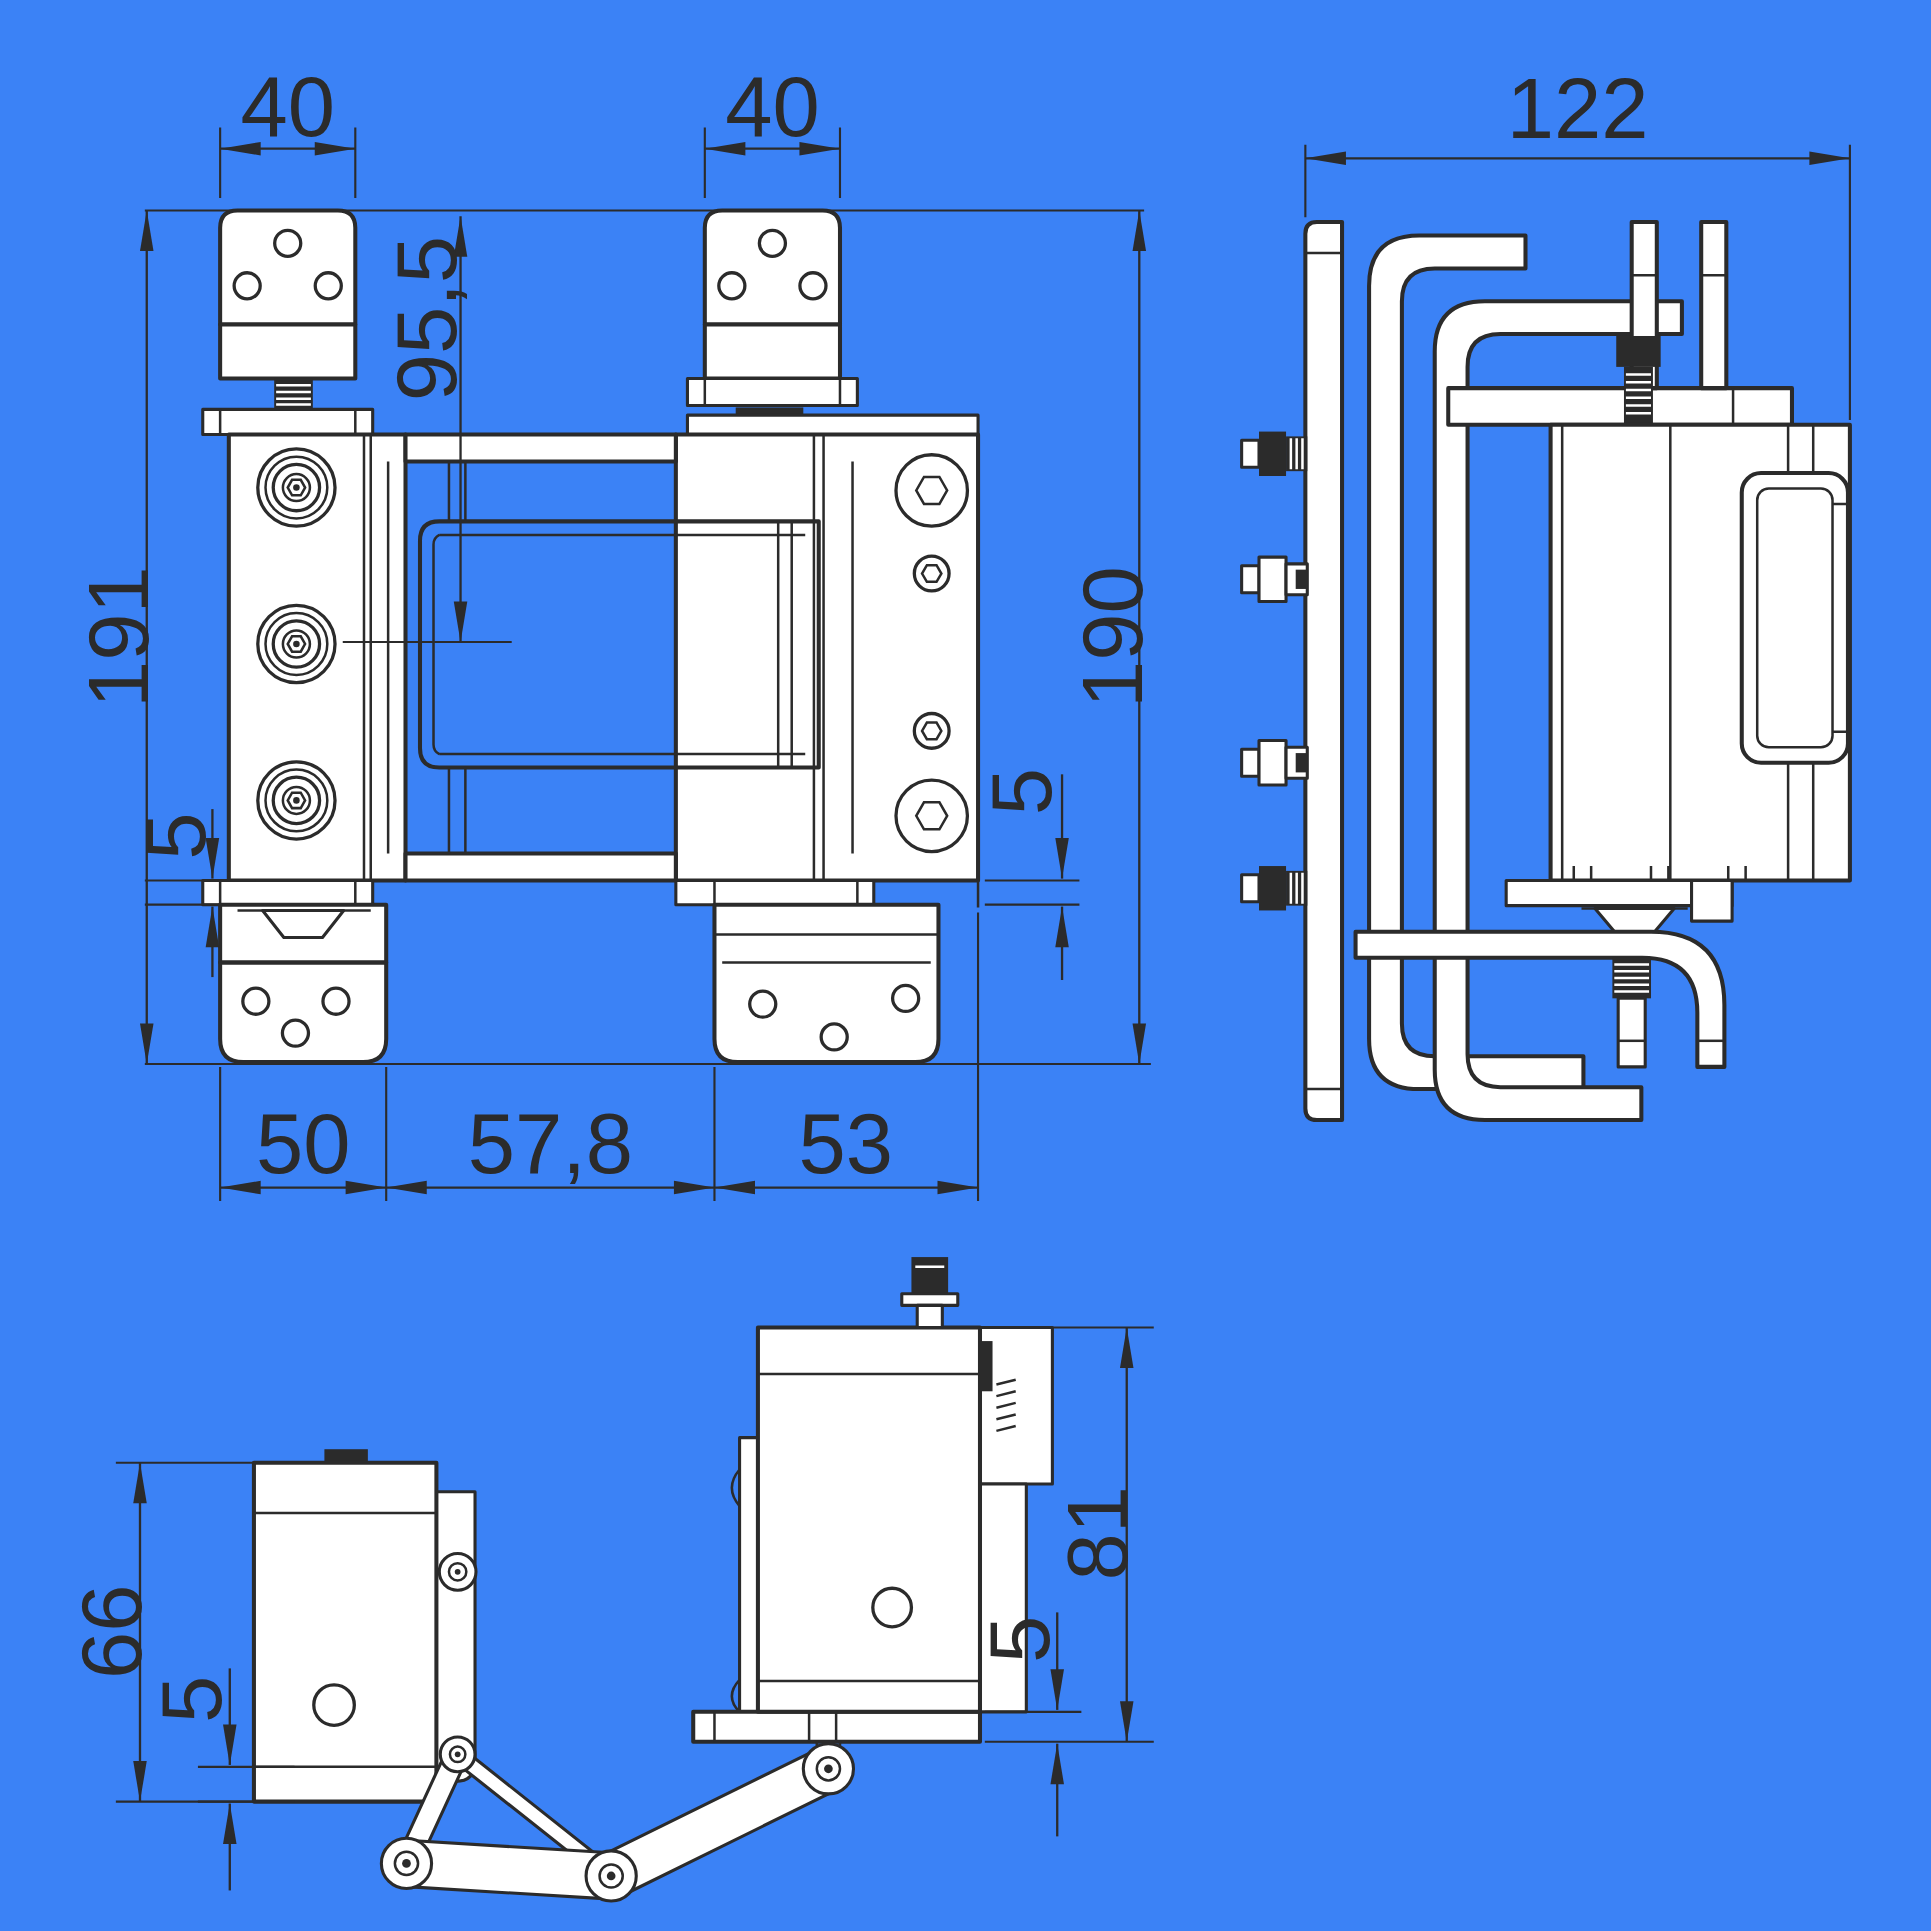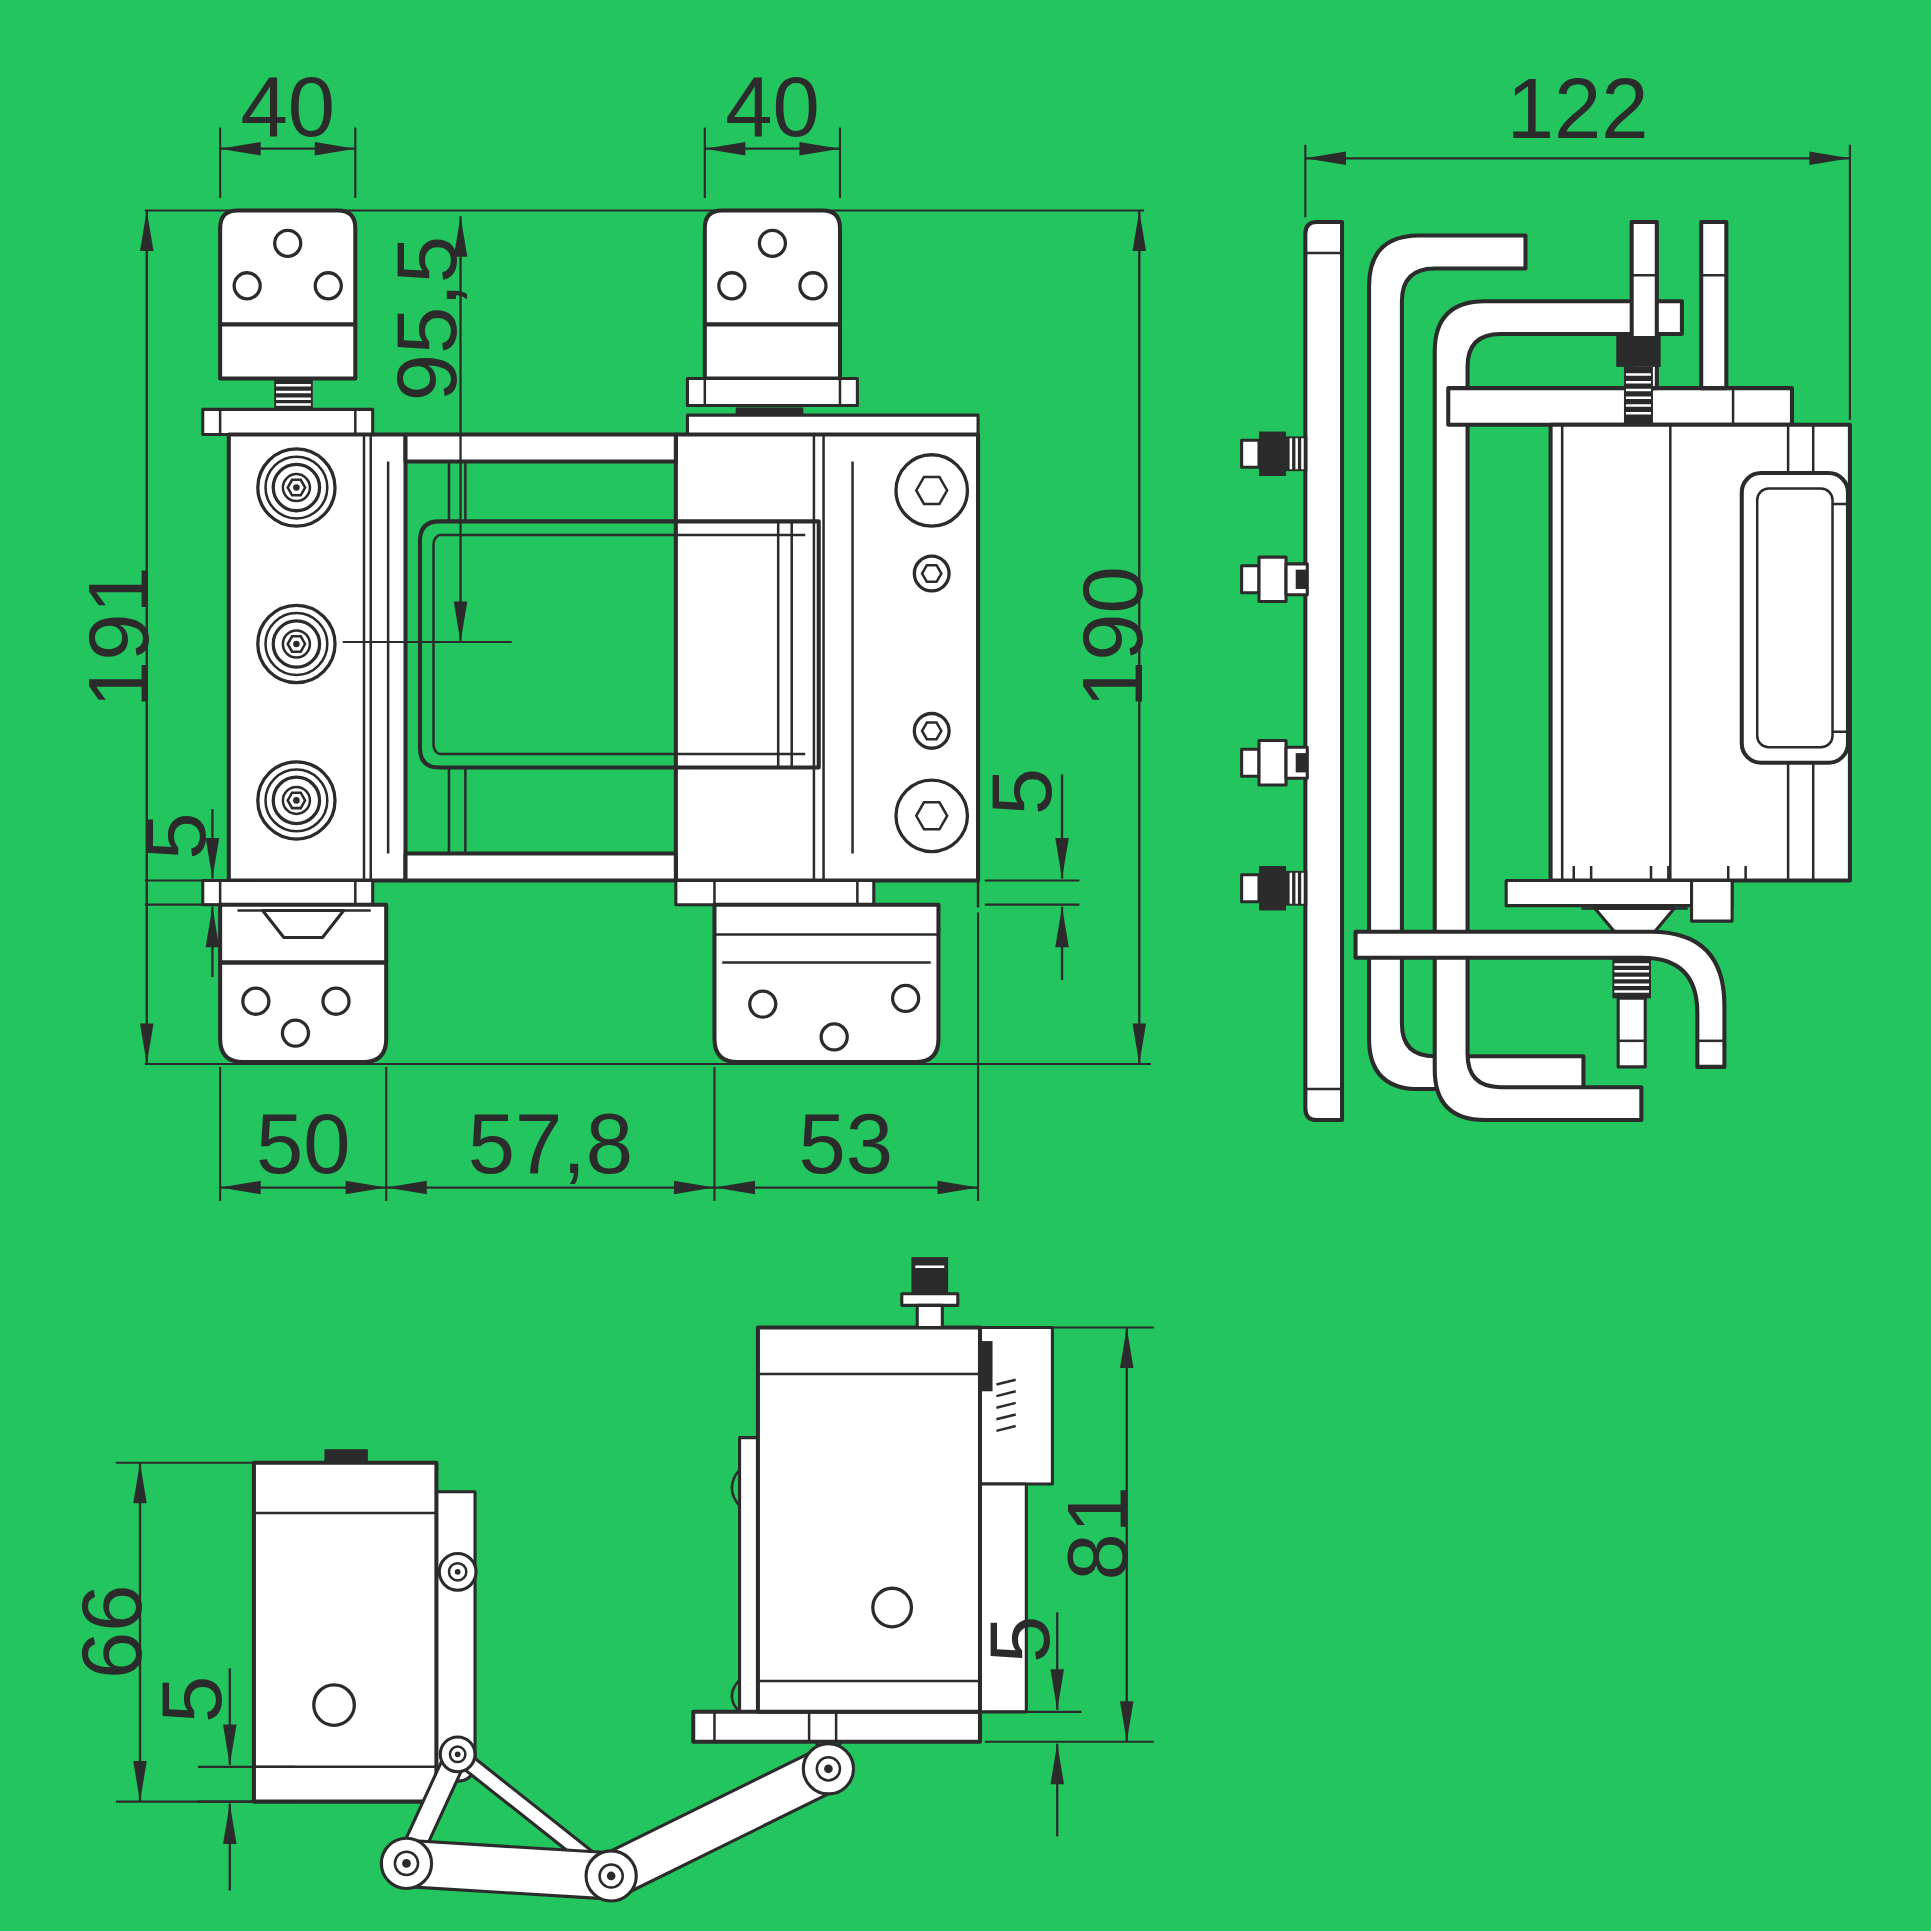--- a/index.html
+++ b/index.html
@@ -1,16 +1,16 @@
 <!DOCTYPE html>
 <html><head>
 <meta charset="utf-8">
 <style>
   html,body{margin:0;padding:0;background:#ffffff;width:100%;height:100%;}
-  .canvas-wrap{width:1931px;height:1931px;background:#22c55e;position:relative;}
+  .canvas-wrap{width:1931px;height:1931px;background:#3b82f6;position:relative;}
   svg{display:block;}
   .ol{fill:#ffffff;stroke:#2b2b2b;stroke-width:4.2;stroke-linejoin:round;}
   .ol3{fill:#ffffff;stroke:#2b2b2b;stroke-width:3.2;stroke-linejoin:round;}
   .nf{fill:none;stroke:#2b2b2b;stroke-width:4.2;stroke-linejoin:round;}
   .in{fill:none;stroke:#2b2b2b;stroke-width:2.6;}
   .hole{fill:#ffffff;stroke:#2b2b2b;stroke-width:3.4;}
   .dim{fill:none;stroke:#2b2b2b;stroke-width:2.4;}
   .ext{fill:none;stroke:#2b2b2b;stroke-width:2.2;}
   .blk{fill:#2b2b2b;stroke:none;}
   .wl{stroke:#ffffff;stroke-width:2.6;fill:none;}

